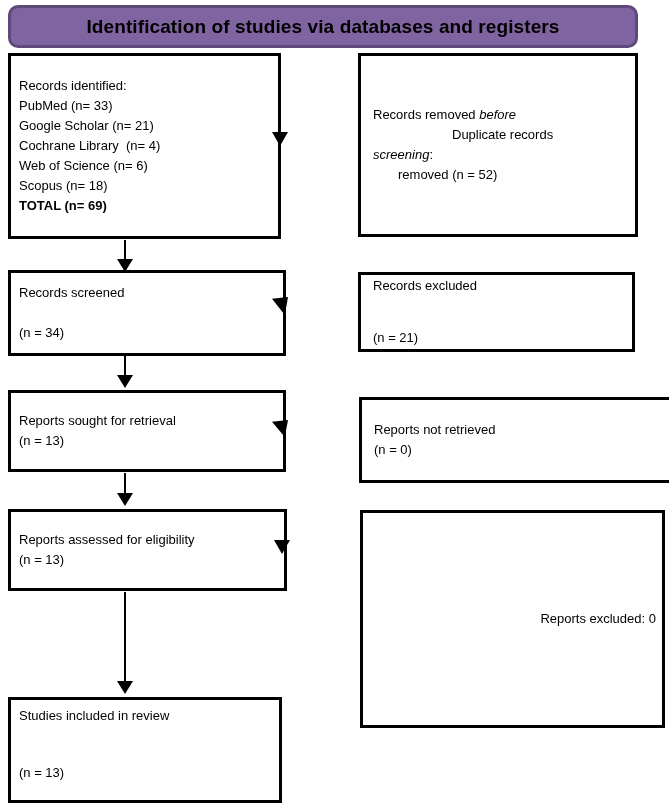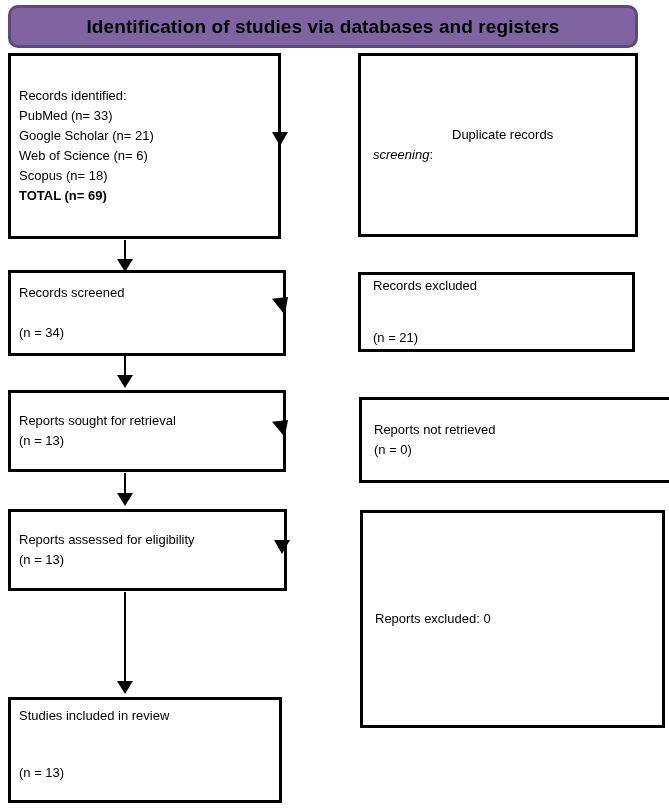--- a/index.html
+++ b/index.html
@@ -66,20 +66,21 @@
 <div class="canvas">
 
   <div class="banner" style="left:8px;top:5px;width:630px;height:43px;">
     <span>Identification of studies via databases and registers</span>
   </div>
 
   <div class="box lpad" style="left:8px;top:53px;width:273px;height:186px;">
       <div class="line"><span>Records identified:</span></div>
       <div class="line"><span>PubMed (n= 33)</span></div>
       <div class="line"><span>Google Scholar (n= 21)</span></div>
+      <div class="line"><span>Cochrane Library  (n= 4)</span></div>
       <div class="line"><span>Web of Science (n= 6)</span></div>
       <div class="line"><span>Scopus (n= 18)</span></div>
       <div class="line"><span class="bd">TOTAL (n= 69)</span></div>
     </div>
 
   <div class="box lpad" style="left:8px;top:270px;width:278px;height:86px;gap:20px;">
       <div class="line"><span>Records screened</span></div>
       <div class="line"><span>(n = 34)</span></div>
     </div>
 
@@ -92,35 +93,37 @@
       <div class="line"><span>Reports assessed for eligibility</span></div>
       <div class="line"><span>(n = 13)</span></div>
     </div>
 
   <div class="box lpad" style="left:8px;top:697px;width:274px;height:106px;padding-bottom:12px;gap:37px;">
       <div class="line"><span>Studies included in review</span></div>
       <div class="line"><span>(n = 13)</span></div>
     </div>
 
   <div class="box rpad" style="left:358px;top:53px;width:280px;height:184px;">
+      <div class="line"><span>Records removed </span><span class="it">before</span></div>
       <div class="line ind2"><span>Duplicate records</span></div>
       <div class="line"><span class="it">screening</span><span>:</span></div>
+      <div class="line ind1"><span>removed (n = 52)</span></div>
     </div>
 
   <div class="box rpad" style="left:358px;top:272px;width:277px;height:80px;gap:32px;">
       <div class="line"><span>Records excluded</span></div>
       <div class="line"><span>(n = 21)</span></div>
     </div>
 
   <div class="box rpad" style="left:359px;top:397px;width:339px;height:86px;">
       <div class="line"><span>Reports not retrieved</span></div>
       <div class="line"><span>(n = 0)</span></div>
     </div>
 
-  <div class="box rpad" style="left:360px;top:510px;width:305px;height:218px;">
+  <div class="box rpad" style="left:360px;top:510px;width:305px;height:218px;align-items:flex-end;">
       <div class="line"><span>Reports excluded: 0</span></div>
     </div>
 
   <div class="vline" style="left:124px;top:240px;height:20px;"></div>
   <div class="ahead" style="left:117px;top:259px;"></div>
 
   <div class="vline" style="left:124px;top:356px;height:20px;"></div>
   <div class="ahead" style="left:117px;top:375px;"></div>
 
   <div class="vline" style="left:124px;top:473px;height:21px;"></div>

